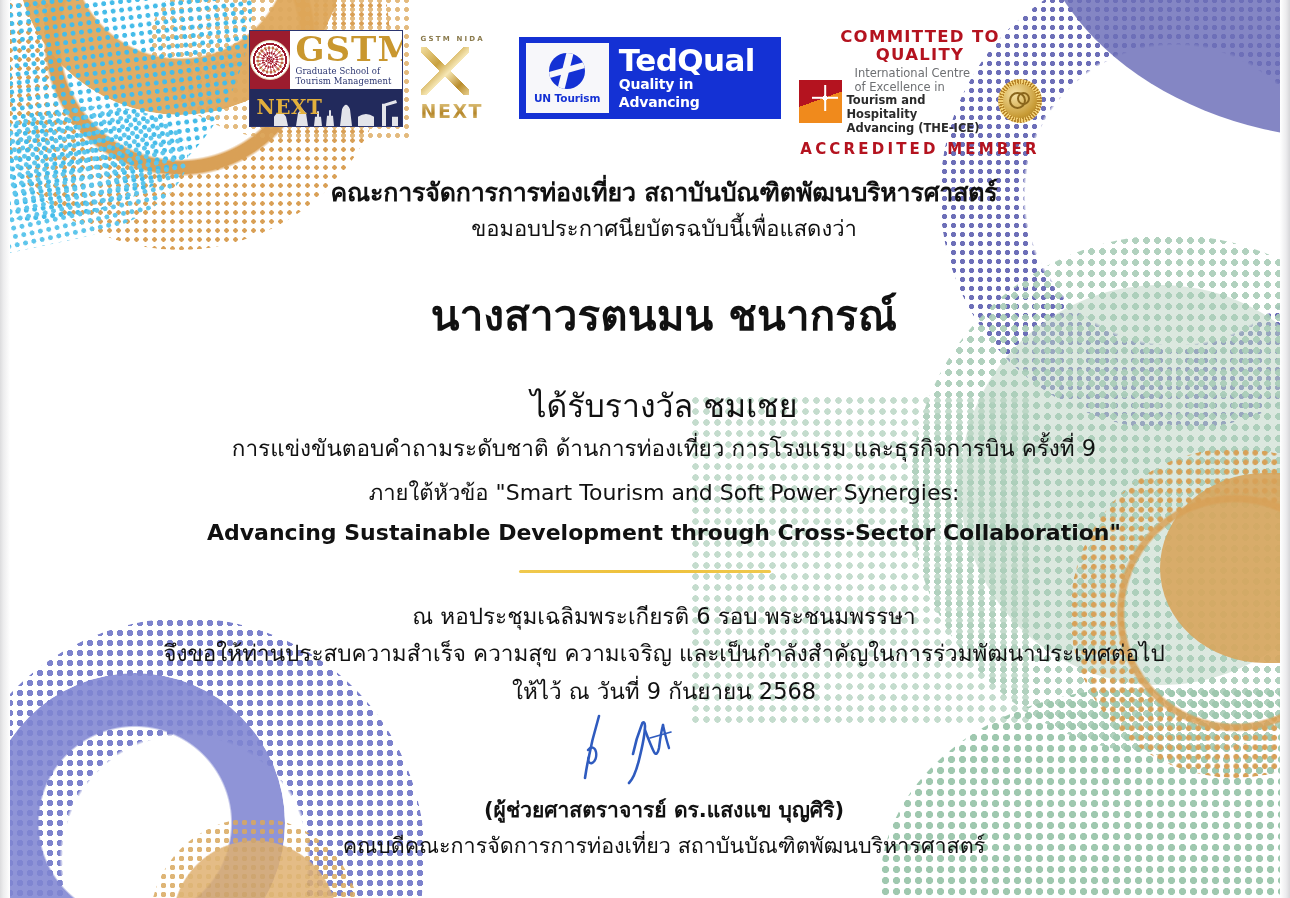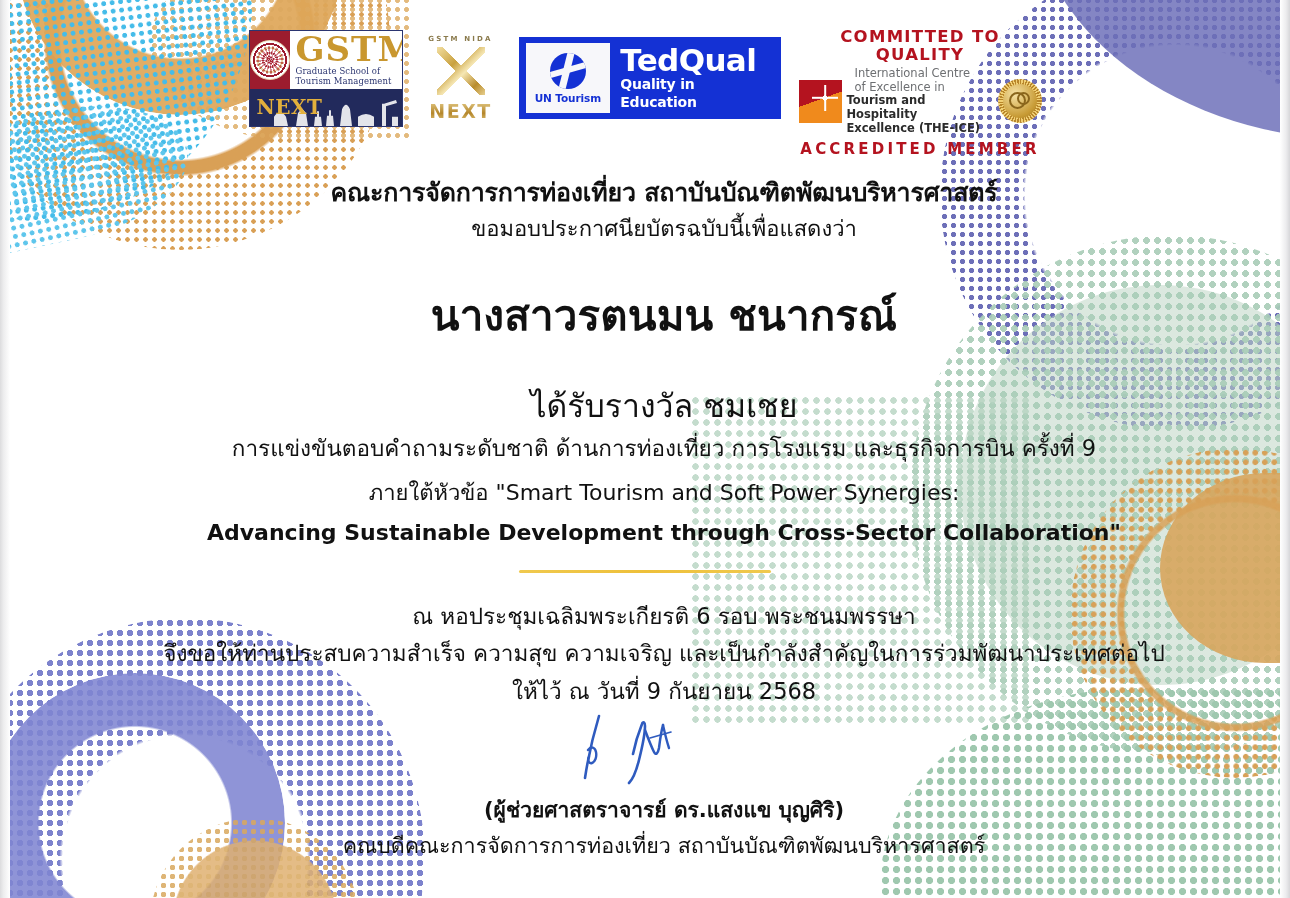--- a/index.html
+++ b/index.html
@@ -164,21 +164,21 @@
   .gstm-bot{
     flex:1;background:#222a5c;display:flex;align-items:center;position:relative;overflow:hidden;
   }
   .gstm-nida{
     font-family:"DejaVu Serif","Liberation Serif",serif;
     font-size:20px;font-weight:700;color:#e3b03c;padding-left:7px;letter-spacing:.5px;z-index:2;
   }
   .gstm-silh{position:absolute;right:0;bottom:0;width:132px;height:100%;opacity:.95;}
 
   
-  .logo-next{width:80px;height:100px;display:flex;flex-direction:column;align-items:center;justify-content:center;}
+  .logo-next{width:80px;height:100px;display:flex;flex-direction:column;justify-content:center;}
   .next-top{font-size:7px;letter-spacing:2.2px;color:#8a7a4c;font-weight:700;margin-bottom:4px;}
   .next-x{
     width:48px;height:48px;position:relative;
     background:linear-gradient(135deg,#f2deA0 0%,#c9a13f 35%,#f6e7b4 55%,#b98c2c 80%,#e7cf8e 100%);
     -webkit-mask-image:
       linear-gradient(45deg,transparent 44%,#000 44% 56%,transparent 56%),
       linear-gradient(-45deg,transparent 44%,#000 44% 56%,transparent 56%);
     mask-image:
       linear-gradient(45deg,transparent 44%,#000 44% 56%,transparent 56%),
       linear-gradient(-45deg,transparent 44%,#000 44% 56%,transparent 56%);
@@ -349,35 +349,35 @@
         <div class="next-word">NEXT</div>
       </div>
 
       <div class="logo-ted">
         <div class="ted-white">
           <div class="ted-globe"></div>
           <div class="ted-untxt">UN Tourism</div>
         </div>
         <div class="ted-right">
           <div class="ted-main">TedQual</div>
-          <div class="ted-sub">Quality in Education</div>
+          <div class="ted-sub">Quality in Advancing</div>
         </div>
       </div>
 
       <div class="logo-ice">
         <div class="ice-top">COMMITTED TO QUALITY</div>
         <div class="ice-mid">
           <div class="ice-sq">
             <div class="ice-star"></div>
           </div>
           <div class="ice-txt">
             <div class="ice-l1">International Centre</div>
             <div class="ice-l1">of Excellence in</div>
             <div class="ice-l2">Tourism and Hospitality</div>
-            <div class="ice-l2">Excellence (THE-ICE)</div>
+            <div class="ice-l2">Advancing (THE-ICE)</div>
           </div>
           <div class="ice-medal">
               <span class="ring2"></span>
             </div>
         </div>
         <div class="ice-bot">ACCREDITED MEMBER</div>
       </div>
 
     </div>
 

